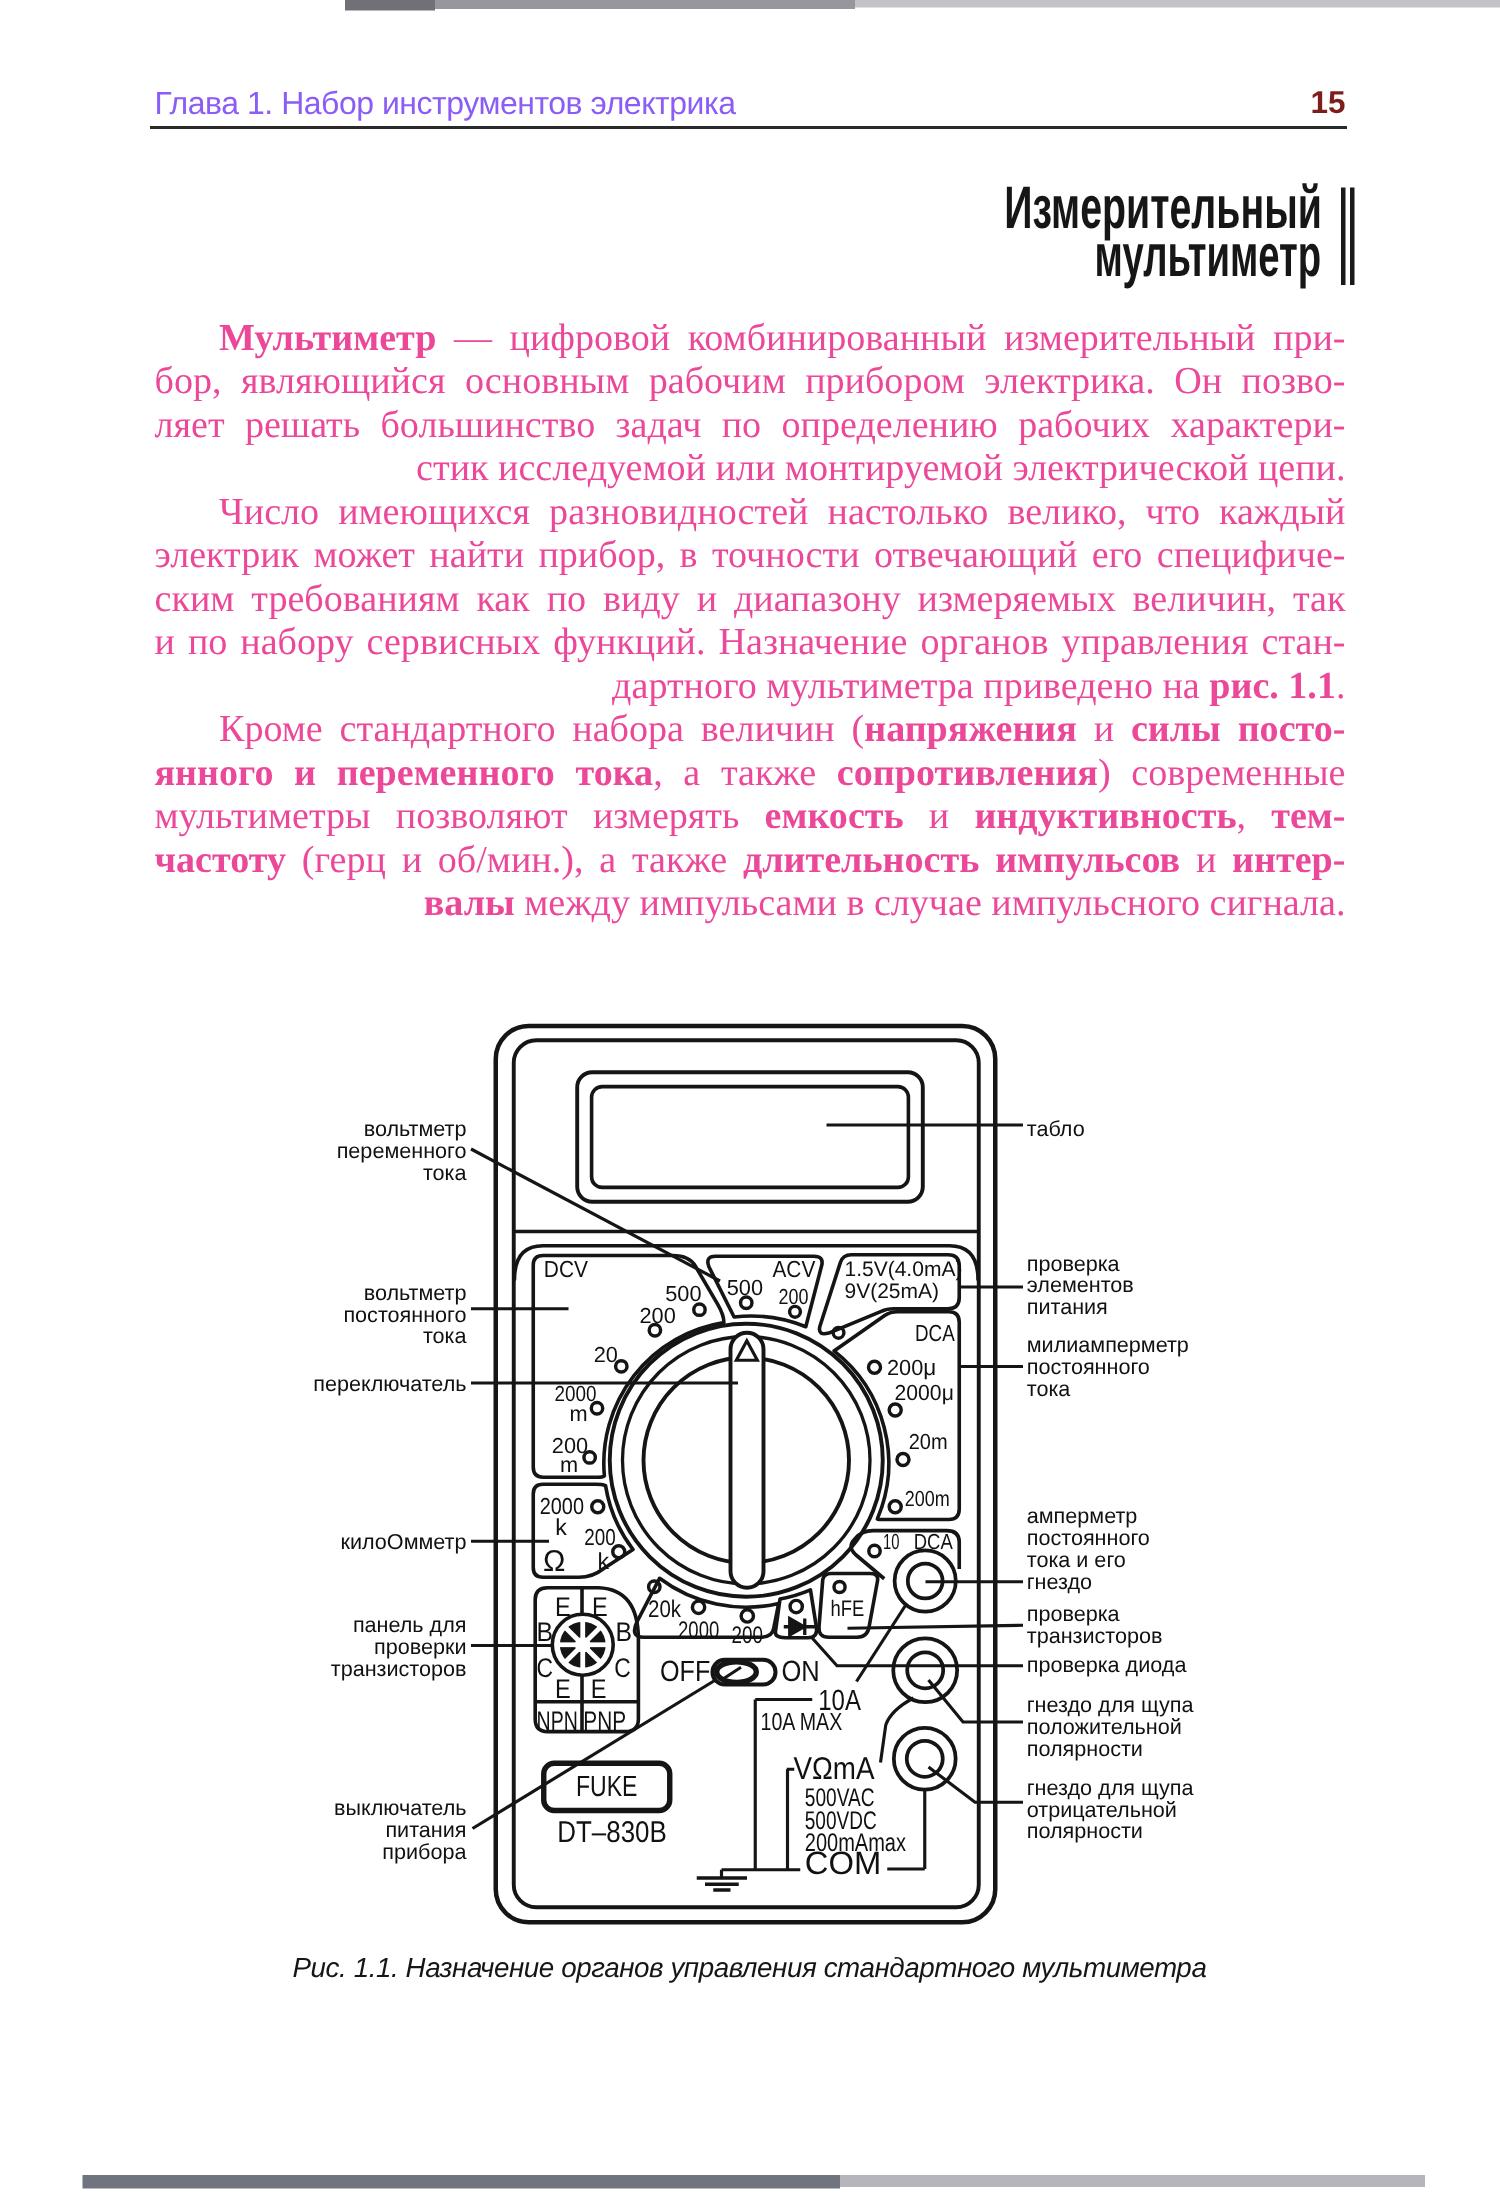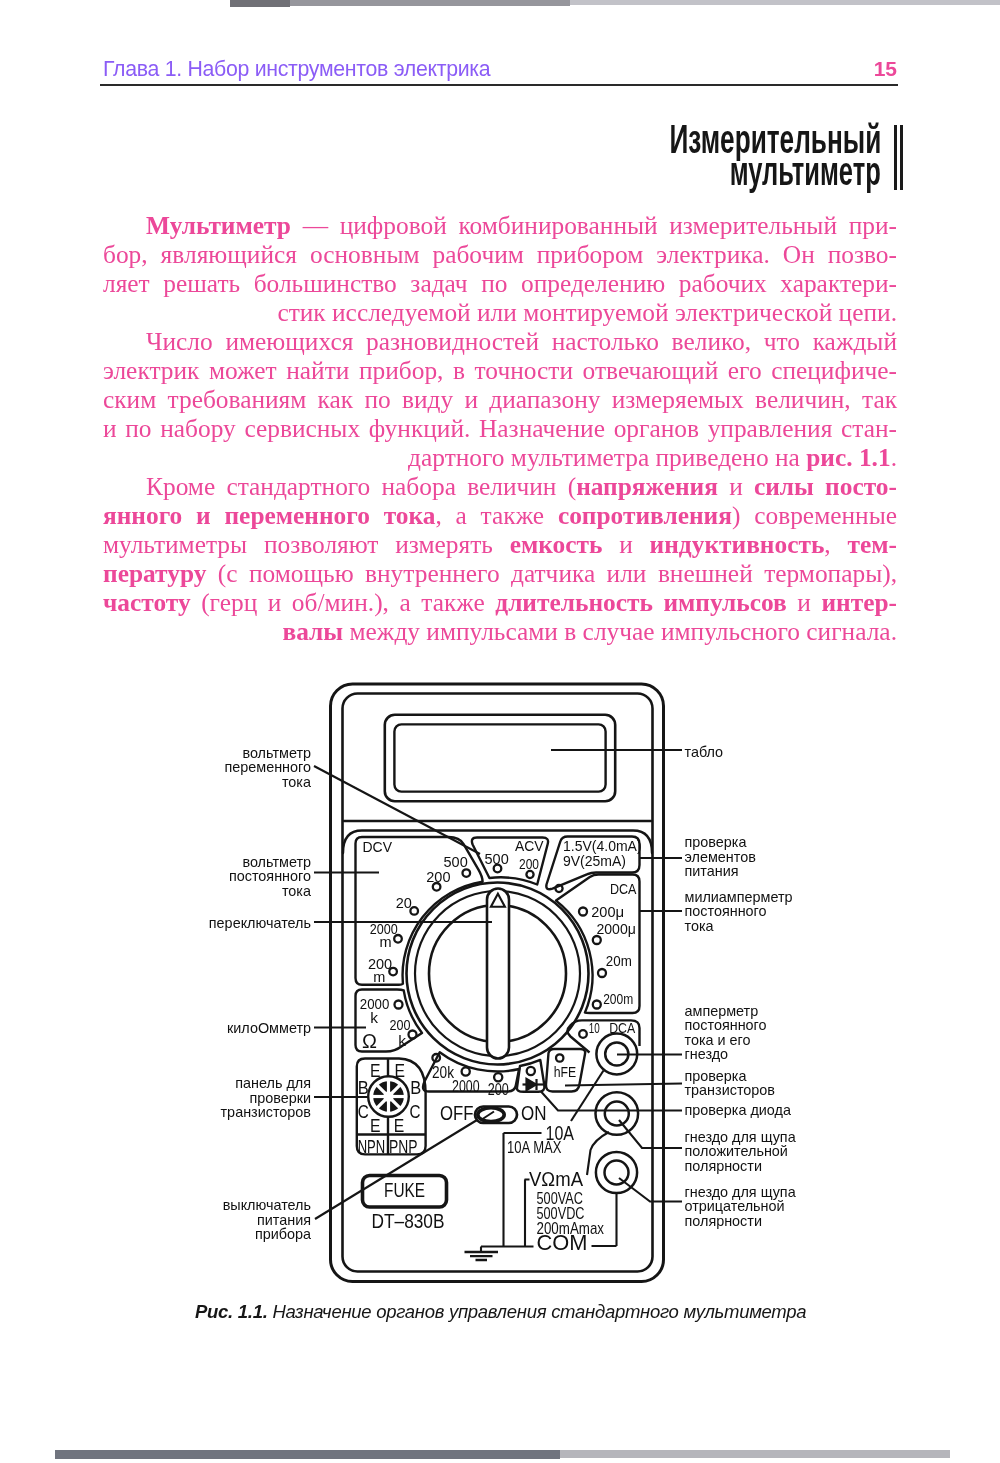--- a/index.html
+++ b/index.html
@@ -1,30 +1,30 @@
 <!DOCTYPE html>
 <html><head>
 <meta charset="utf-8">
 <style>
 html,body{margin:0;padding:0}
 body{width:1000px;height:1463px;position:relative;background:#fff;overflow:hidden;-webkit-font-smoothing:antialiased}
 .abs{position:absolute}
 #hdr{left:103px;top:57px;font:21.3px "Liberation Sans",sans-serif;color:#8b5cf6;letter-spacing:-0.3px}
-#pg{right:103px;top:57px;font:bold 21px "Liberation Sans",sans-serif;color:#ec4899}
+#pg{right:103px;top:57px;font:bold 21px "Liberation Sans",sans-serif;color:#7f1d1d}
 #hrule{left:100px;top:84px;width:798px;height:2px;background:#2a2a2a}
 .h1line{position:absolute;right:119px;font-weight:bold;font-family:"Liberation Sans",sans-serif;color:#161616;white-space:nowrap}
 #h1a{top:117px;font-size:40px;transform:scaleX(0.655);transform-origin:100% 50%}
 #h1b{top:149px;font-size:40px;transform:scaleX(0.638);transform-origin:100% 50%}
 .dbar{position:absolute;width:3px;background:#1a1a1a}
 #body{left:103px;top:210.7px;width:794px;font:25.4px/29px "Liberation Serif",serif;color:#ec4899}
 #body .j{text-align:justify;text-align-last:justify;white-space:nowrap}
 #body .l{text-align:right}
 #body .in{display:inline-block;width:43px}
 #cap{left:195px;top:1301px;font:italic 18.5px "Liberation Sans",sans-serif;color:#161616;white-space:nowrap;letter-spacing:-0.28px}
-#cap b{font-weight:bold}
+#cap b{font-weight:normal}
 </style>
 </head>
 <body>
 <div class="abs" style="left:230px;top:0;width:340px;height:6px;background:#96969c"></div>
 <div class="abs" style="left:570px;top:0;width:430px;height:5px;background:#c2c2c8"></div>
 <div class="abs" style="left:230px;top:0;width:60px;height:7px;background:#707076"></div>
 <div class="abs" style="left:55px;top:1450px;width:505px;height:9px;background:#70747e"></div>
 <div class="abs" style="left:560px;top:1450px;width:390px;height:8px;background:#b5b5bb"></div>
 
 <div class="abs" id="hdr">Глава 1. Набор инструментов электрика</div>
@@ -42,21 +42,20 @@
 <div class="j">ляет решать большинство задач по определению рабочих характери-</div>
 <div class="l">стик исследуемой или монтируемой электрической цепи.</div>
 <div class="j"><span class="in"></span>Число имеющихся разновидностей настолько велико, что каждый</div>
 <div class="j">электрик может найти прибор, в точности отвечающий его специфиче-</div>
 <div class="j">ским требованиям как по виду и диапазону измеряемых величин, так</div>
 <div class="j">и по набору сервисных функций. Назначение органов управления стан-</div>
 <div class="l">дартного мультиметра приведено на <b>рис. 1.1</b>.</div>
 <div class="j"><span class="in"></span>Кроме стандартного набора величин (<b>напряжения</b> и <b>силы посто-</b></div>
 <div class="j"><b>янного и переменного тока</b>, а также <b>сопротивления</b>) современные</div>
 <div class="j">мультиметры позволяют измерять <b>емкость</b> и <b>индуктивность</b>, <b>тем-</b></div>
-<div class="j"><b>пературу</b> (с помощью внутреннего датчика или внешней термопары),</div>
 <div class="j"><b>частоту</b> (герц и об/мин.), а также <b>длительность импульсов</b> и <b>интер-</b></div>
 <div class="l"><b>валы</b> между импульсами в случае импульсного сигнала.</div>
 </div>
 
 <div class="abs" id="cap"><b>Рис. 1.1.</b> Назначение органов управления стандартного мультиметра</div>
 
 <svg class="abs" style="left:0;top:0" width="1000" height="1463" viewBox="0 0 1000 1463">
 <g fill="none" stroke="#151515" stroke-width="2.4" stroke-linecap="round">
 
 <rect x="330.5" y="684" width="333" height="597.5" rx="22" stroke-width="3"></rect>

